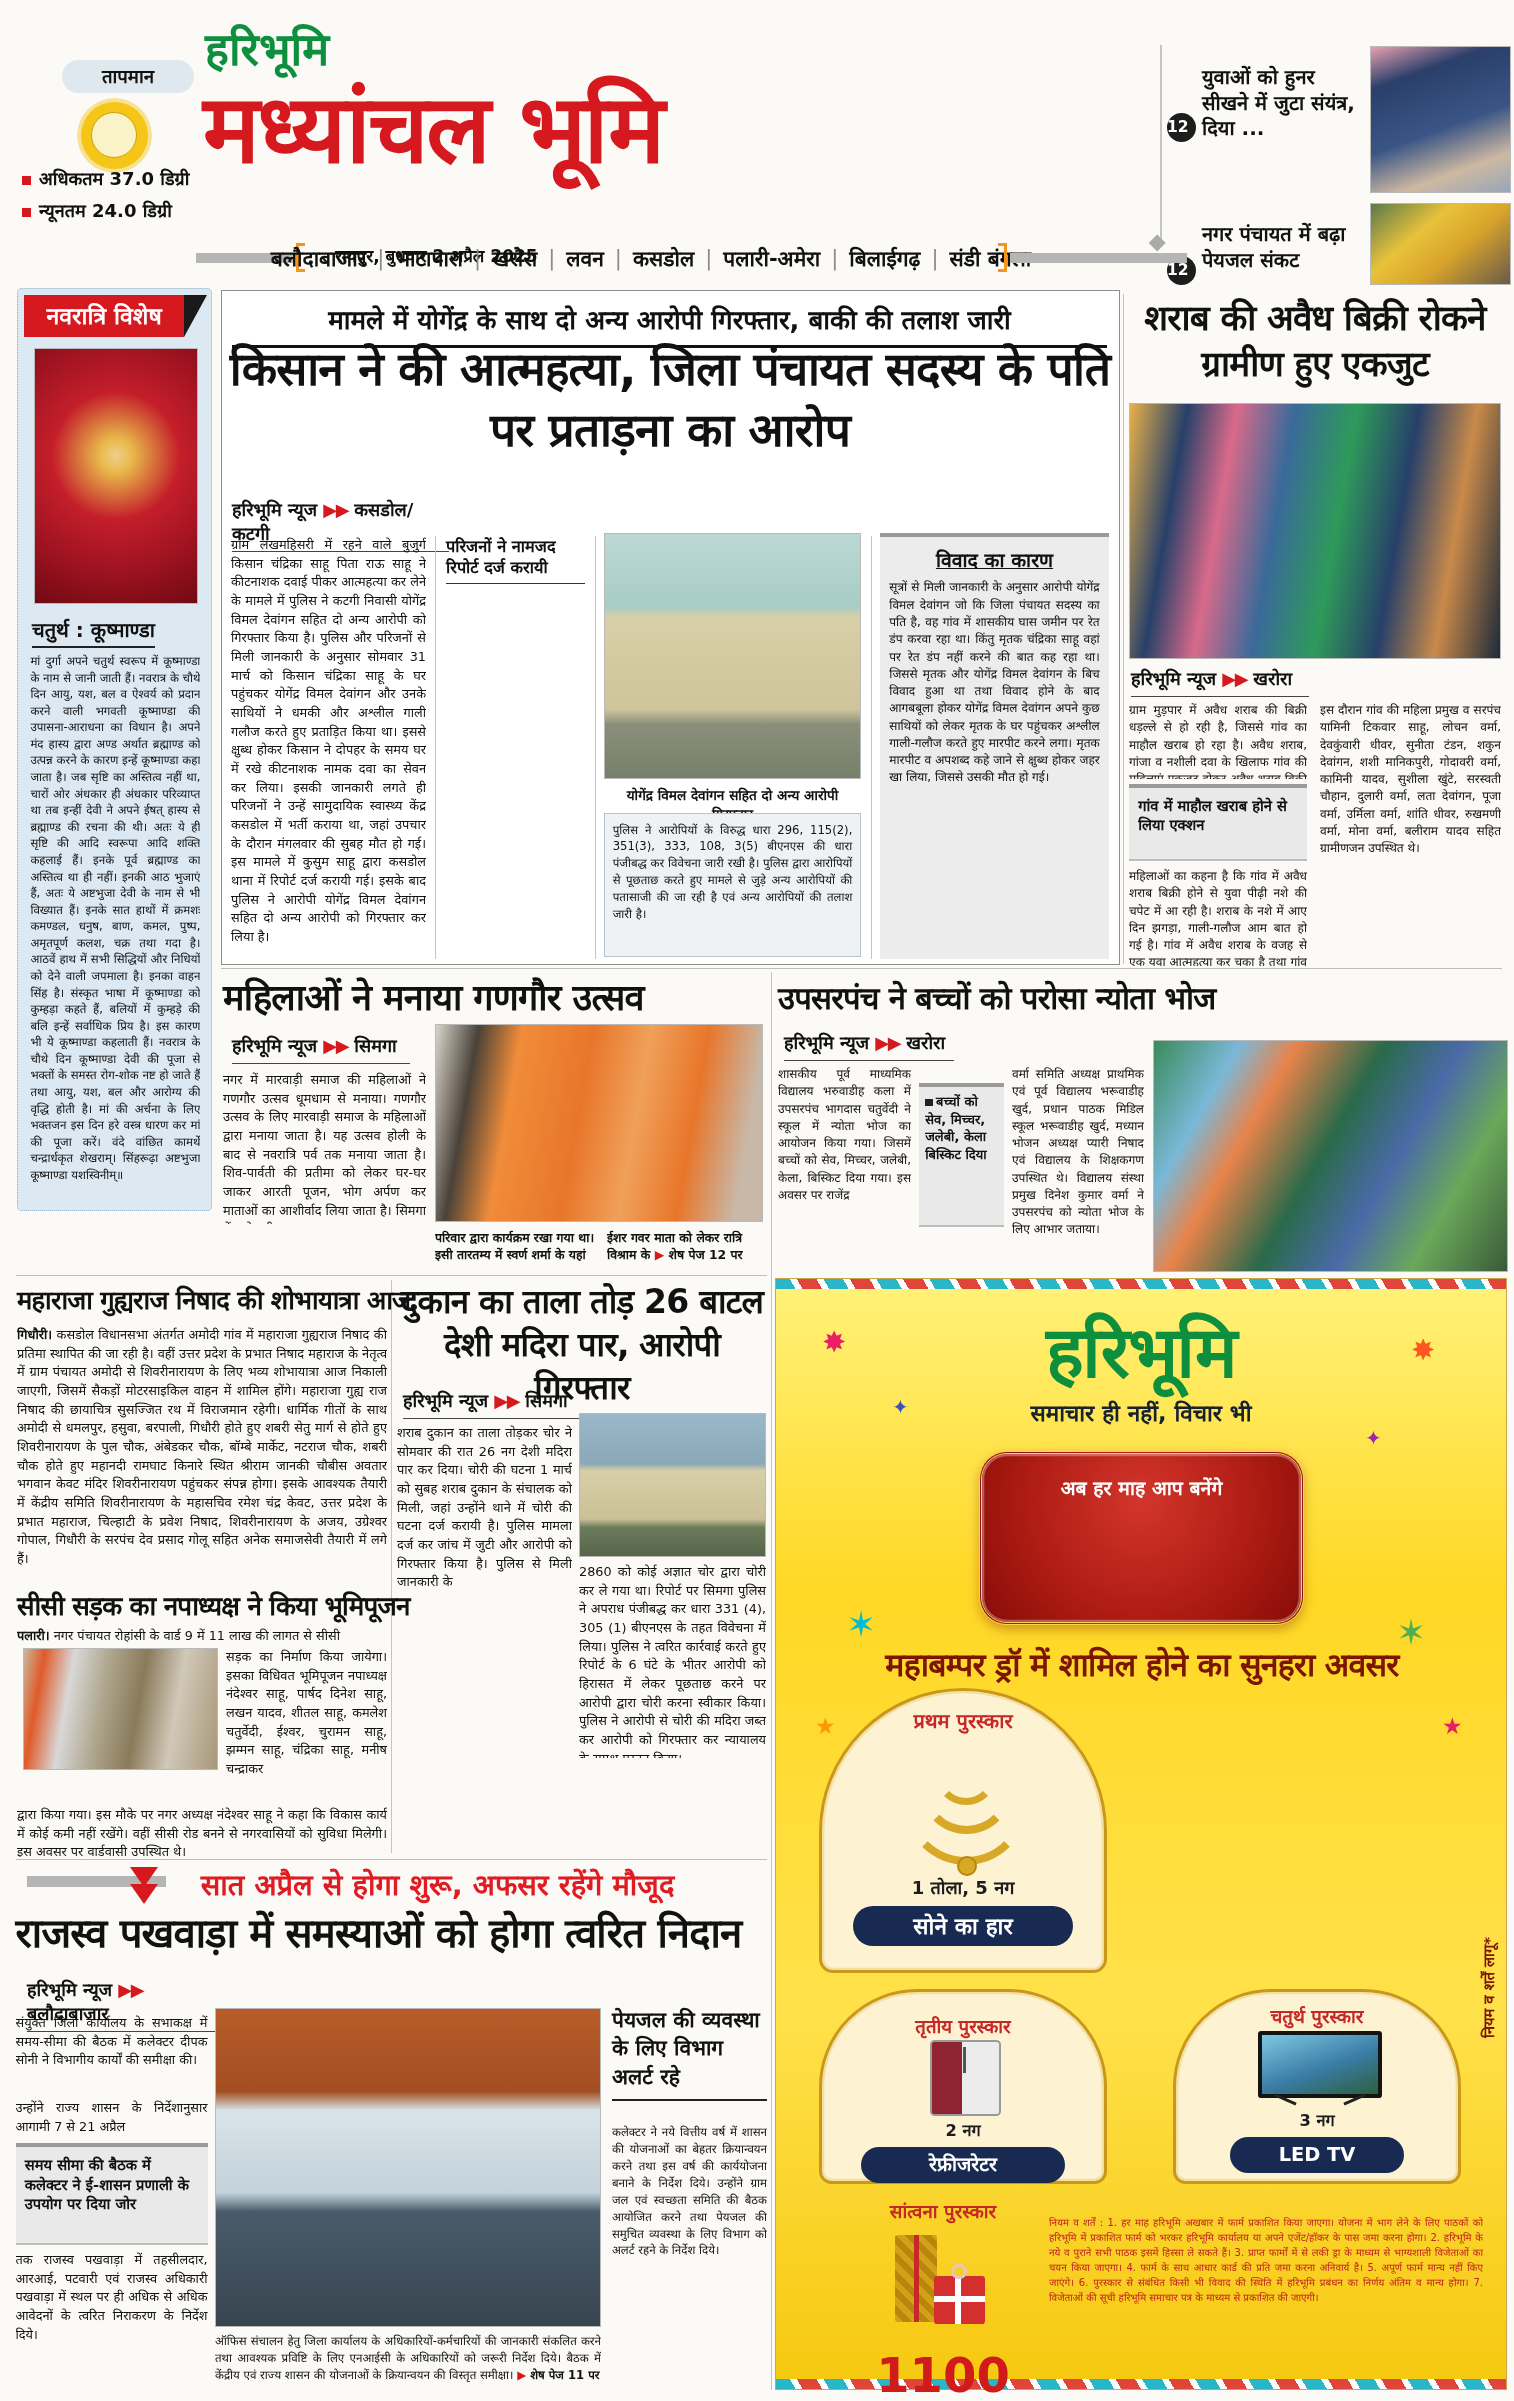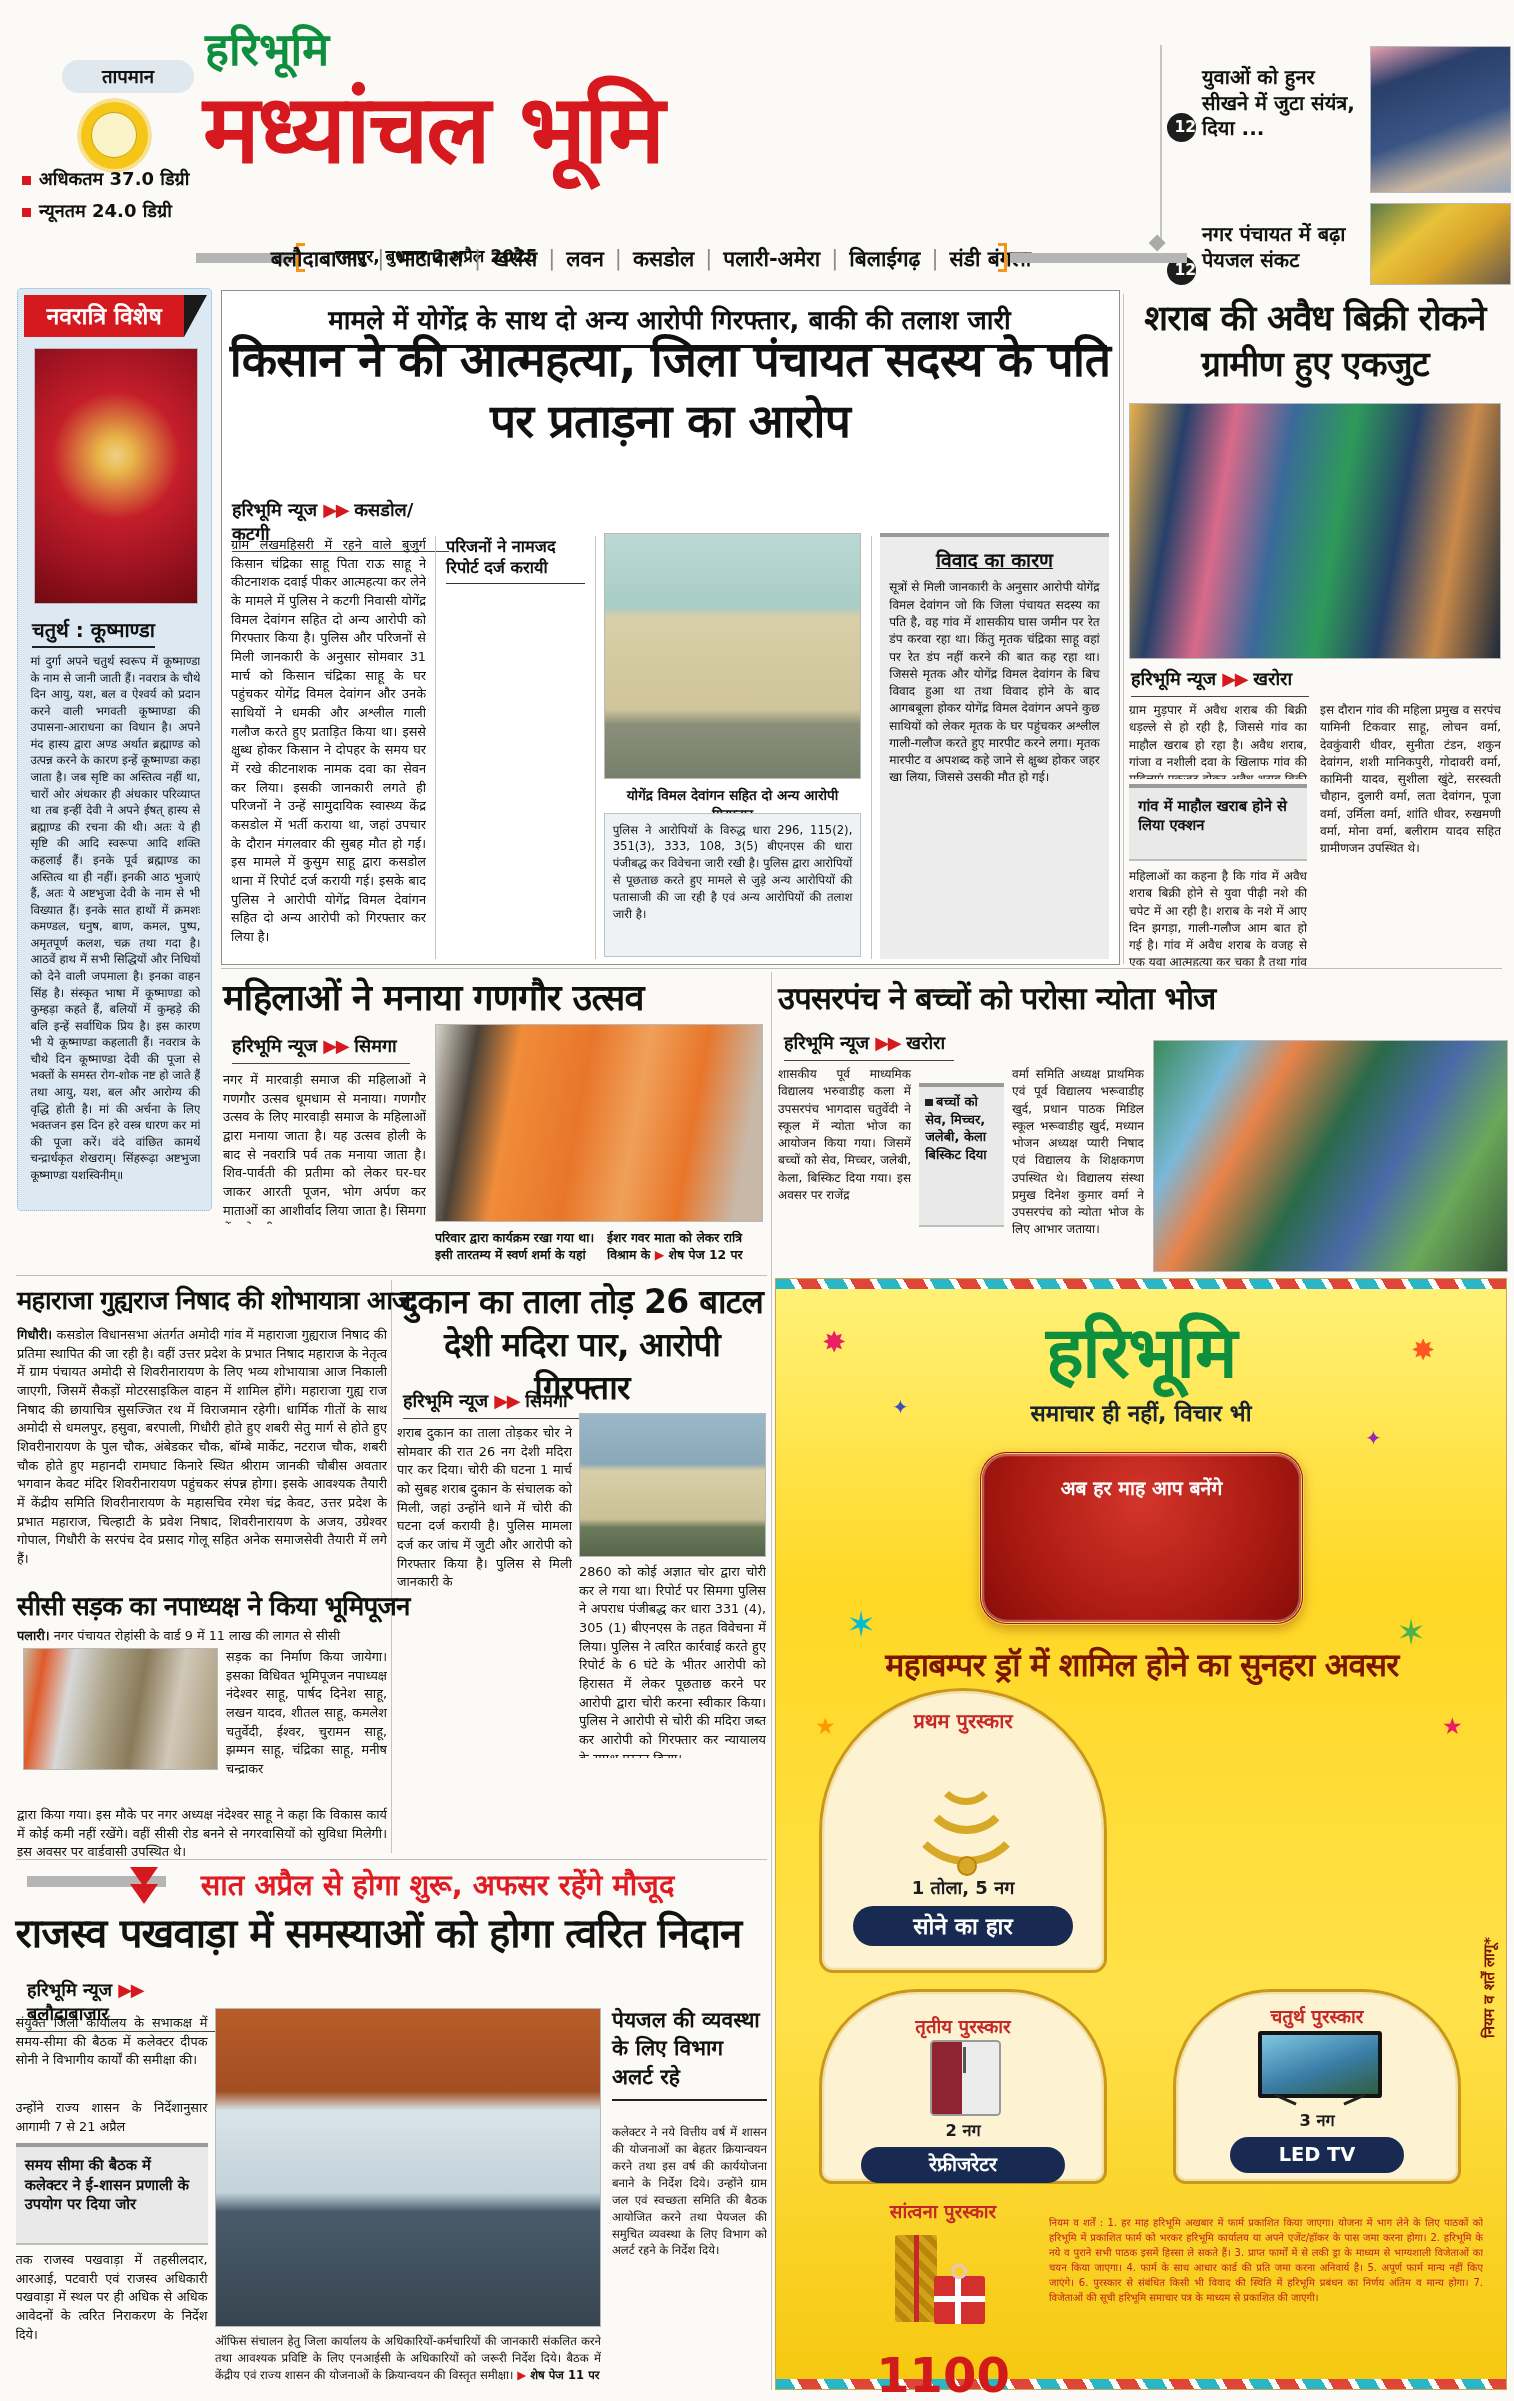--- a/index.html
+++ b/index.html
@@ -18,21 +18,21 @@
   .inset { background:#e9e9e9; border-top:4.6px solid #9a9a9a; border-bottom:2.3px solid #bdbdbd; padding:7.7px 9.3px; }
   .morelink { font-weight:bold; }
   .morelink .arr { color:#d6191f; }
   
   .weather-pill { background:#dfe8ee; border-radius:17px; line-height:33px; font-size:18.6px; }
   .sun-outer { width:67px; height:67px; border-radius:50%; background:#f5c518; box-shadow:0 0 0 3.9px rgba(245,197,24,.45); }
   .sun-inner { position:absolute; left:10px; top:10px; width:46px; height:46px; border-radius:50%; background:#fbf3c8; border:1.5px solid #caa30c; }
   .redsq { width:9.3px; height:9.3px; background:#d6191f; display:inline-block; margin-right:7.7px; }
   .logo-green { color:#0e8f3e; font-weight:800; }
   .masthead-red { color:#d6191f; font-weight:800; letter-spacing:-2.3px; white-space:nowrap; }
-  .badge12 { width:29px; height:29px; border-radius:50%; background:#1d1d1d; color:#fff; font-size:15.5px; font-weight:bold; text-align:right; line-height:29px; }
+  .badge12 { width:29px; height:29px; border-radius:50%; background:#1d1d1d; color:#fff; font-size:15.5px; font-weight:bold; text-align:left; line-height:29px; }
   .navrow { display:flex; align-items:center; justify-content:center; gap:11px; font-size:21px; font-weight:bold; white-space:nowrap; }
   .navsep { color:#8a8a8a; font-weight:400; }
   .bracket { width:9.3px; height:29px; }
   .bracket.l { border-left:3.9px solid #f7941d; border-top:3.9px solid #f7941d; border-bottom:3.9px solid #f7941d; }
   .bracket.r { border-right:3.9px solid #f7941d; border-top:3.9px solid #f7941d; border-bottom:3.9px solid #f7941d; }
   .graybar { background:#b5b5b5; height:10px; }
   
   .sidebar { background:#dce9f3; border:1.5px dotted #8fb0c9; border-radius:4.6px; }
   .sidebanner { background:#d6191f; color:#fff; font-weight:800; font-size:23px; line-height:42px; text-align:center; }
   .banner-corner { width:0; height:0; border-top:42px solid #1a1a1a; border-right:23px solid transparent; }
@@ -132,21 +132,21 @@
 <div class="abs sidebar" style="left:17px;top:288px;width:195px;height:923px;">
   <div class="abs sidebanner" style="left:6.2px;top:6.2px;width:160px;">नवरात्रि विशेष</div>
   <div class="abs banner-corner" style="left:166px;top:6.2px;"></div>
   <div class="abs photo" style="left:15.5px;top:59px;width:164px;height:256px;background-image:radial-gradient(circle at 50% 42%,#f0cf8a 0%,#e8b84a 10%,#c41e2a 38%,#9c1220 70%,#6f0a12 100%);"></div>
   <div class="abs sidebar-heading" style="left:14px;top:327px;">चतुर्थ : कूष्माण्डा</div>
   <div class="abs j clip" style="left:12.4px;top:364px;width:170px;height:547px;font-size:11.6px;line-height:1.43;">मां दुर्गा अपने चतुर्थ स्वरूप में कूष्माण्डा के नाम से जानी जाती हैं। नवरात्र के चौथे दिन आयु, यश, बल व ऐश्वर्य को प्रदान करने वाली भगवती कूष्माण्डा की उपासना-आराधना का विधान है। अपने मंद हास्य द्वारा अण्ड अर्थात ब्रह्माण्ड को उत्पन्न करने के कारण इन्हें कूष्माण्डा कहा जाता है। जब सृष्टि का अस्तित्व नहीं था, चारों ओर अंधकार ही अंधकार परिव्याप्त था तब इन्हीं देवी ने अपने ईषत् हास्य से ब्रह्माण्ड की रचना की थी। अतः ये ही सृष्टि की आदि स्वरूपा आदि शक्ति कहलाई हैं। इनके पूर्व ब्रह्माण्ड का अस्तित्व था ही नहीं। इनकी आठ भुजाएं हैं, अतः ये अष्टभुजा देवी के नाम से भी विख्यात हैं। इनके सात हाथों में क्रमशः कमण्डल, धनुष, बाण, कमल, पुष्प, अमृतपूर्ण कलश, चक्र तथा गदा है। आठवें हाथ में सभी सिद्धियों और निधियों को देने वाली जपमाला है। इनका वाहन सिंह है। संस्कृत भाषा में कूष्माण्डा को कुम्हड़ा कहते हैं, बलियों में कुम्हड़े की बलि इन्हें सर्वाधिक प्रिय है। इस कारण भी ये कूष्माण्डा कहलाती हैं। नवरात्र के चौथे दिन कूष्माण्डा देवी की पूजा से भक्तों के समस्त रोग-शोक नष्ट हो जाते हैं तथा आयु, यश, बल और आरोग्य की वृद्धि होती है। मां की अर्चना के लिए भक्तजन इस दिन हरे वस्त्र धारण कर मां की पूजा करें। वंदे वांछित कामर्थे चन्द्रार्धकृत शेखराम्। सिंहरूढ़ा अष्टभुजा कूष्माण्डा यशस्विनीम्॥</div>
 </div>
 
 <div class="abs main-box" style="left:221px;top:290px;width:899px;height:675px;"></div>
 <div class="abs kicker c" style="left:232px;top:301px;width:875px;">मामले में योगेंद्र के साथ दो अन्य आरोपी गिरफ्तार, बाकी की तलाश जारी</div>
-<div class="abs headline-xl c" style="left:229px;top:330px;width:882px;">किसान ने की आत्महत्या, जिला पंचायत सदस्य के पति पर प्रताड़ना का आरोप</div>
+<div class="abs headline-xl c" style="left:229px;top:339px;width:882px;">किसान ने की आत्महत्या, जिला पंचायत सदस्य के पति पर प्रताड़ना का आरोप</div>
 <div class="abs byline" style="left:232px;top:497px;width:217px;">
   <span>हरिभूमि न्यूज</span>
   <span class="sep">▶▶</span>
   <span>कसडोल/कटगी</span>
 </div>
 <div class="abs vline" style="left:435px;top:536px;height:423px;width:0.8px;"></div>
 <div class="abs vline" style="left:595px;top:536px;height:423px;width:0.8px;"></div>
 <div class="abs vline" style="left:871px;top:536px;height:423px;width:0.8px;"></div>
 <div class="abs j clip body-txt" style="left:231px;top:536px;width:195px;height:425px;">ग्राम लखमहिसरी में रहने वाले बुजुर्ग किसान चंद्रिका साहू पिता राऊ साहू ने कीटनाशक दवाई पीकर आत्महत्या कर लेने के मामले में पुलिस ने कटगी निवासी योगेंद्र विमल देवांगन सहित दो अन्य आरोपी को गिरफ्तार किया है। पुलिस और परिजनों से मिली जानकारी के अनुसार सोमवार 31 मार्च को किसान चंद्रिका साहू के घर पहुंचकर योगेंद्र विमल देवांगन और उनके साथियों ने धमकी और अश्लील गाली गलौज करते हुए प्रताड़ित किया था। इससे क्षुब्ध होकर किसान ने दोपहर के समय घर में रखे कीटनाशक नामक दवा का सेवन कर लिया। इसकी जानकारी लगते ही परिजनों ने उन्हें सामुदायिक स्वास्थ्य केंद्र कसडोल में भर्ती कराया था, जहां उपचार के दौरान मंगलवार की सुबह मौत हो गई। इस मामले में कुसुम साहू द्वारा कसडोल थाना में रिपोर्ट दर्ज करायी गई। इसके बाद पुलिस ने आरोपी योगेंद्र विमल देवांगन सहित दो अन्य आरोपी को गिरफ्तार कर लिया है।</div>
 <div class="abs" style="left:446px;top:536px;width:139px;">

